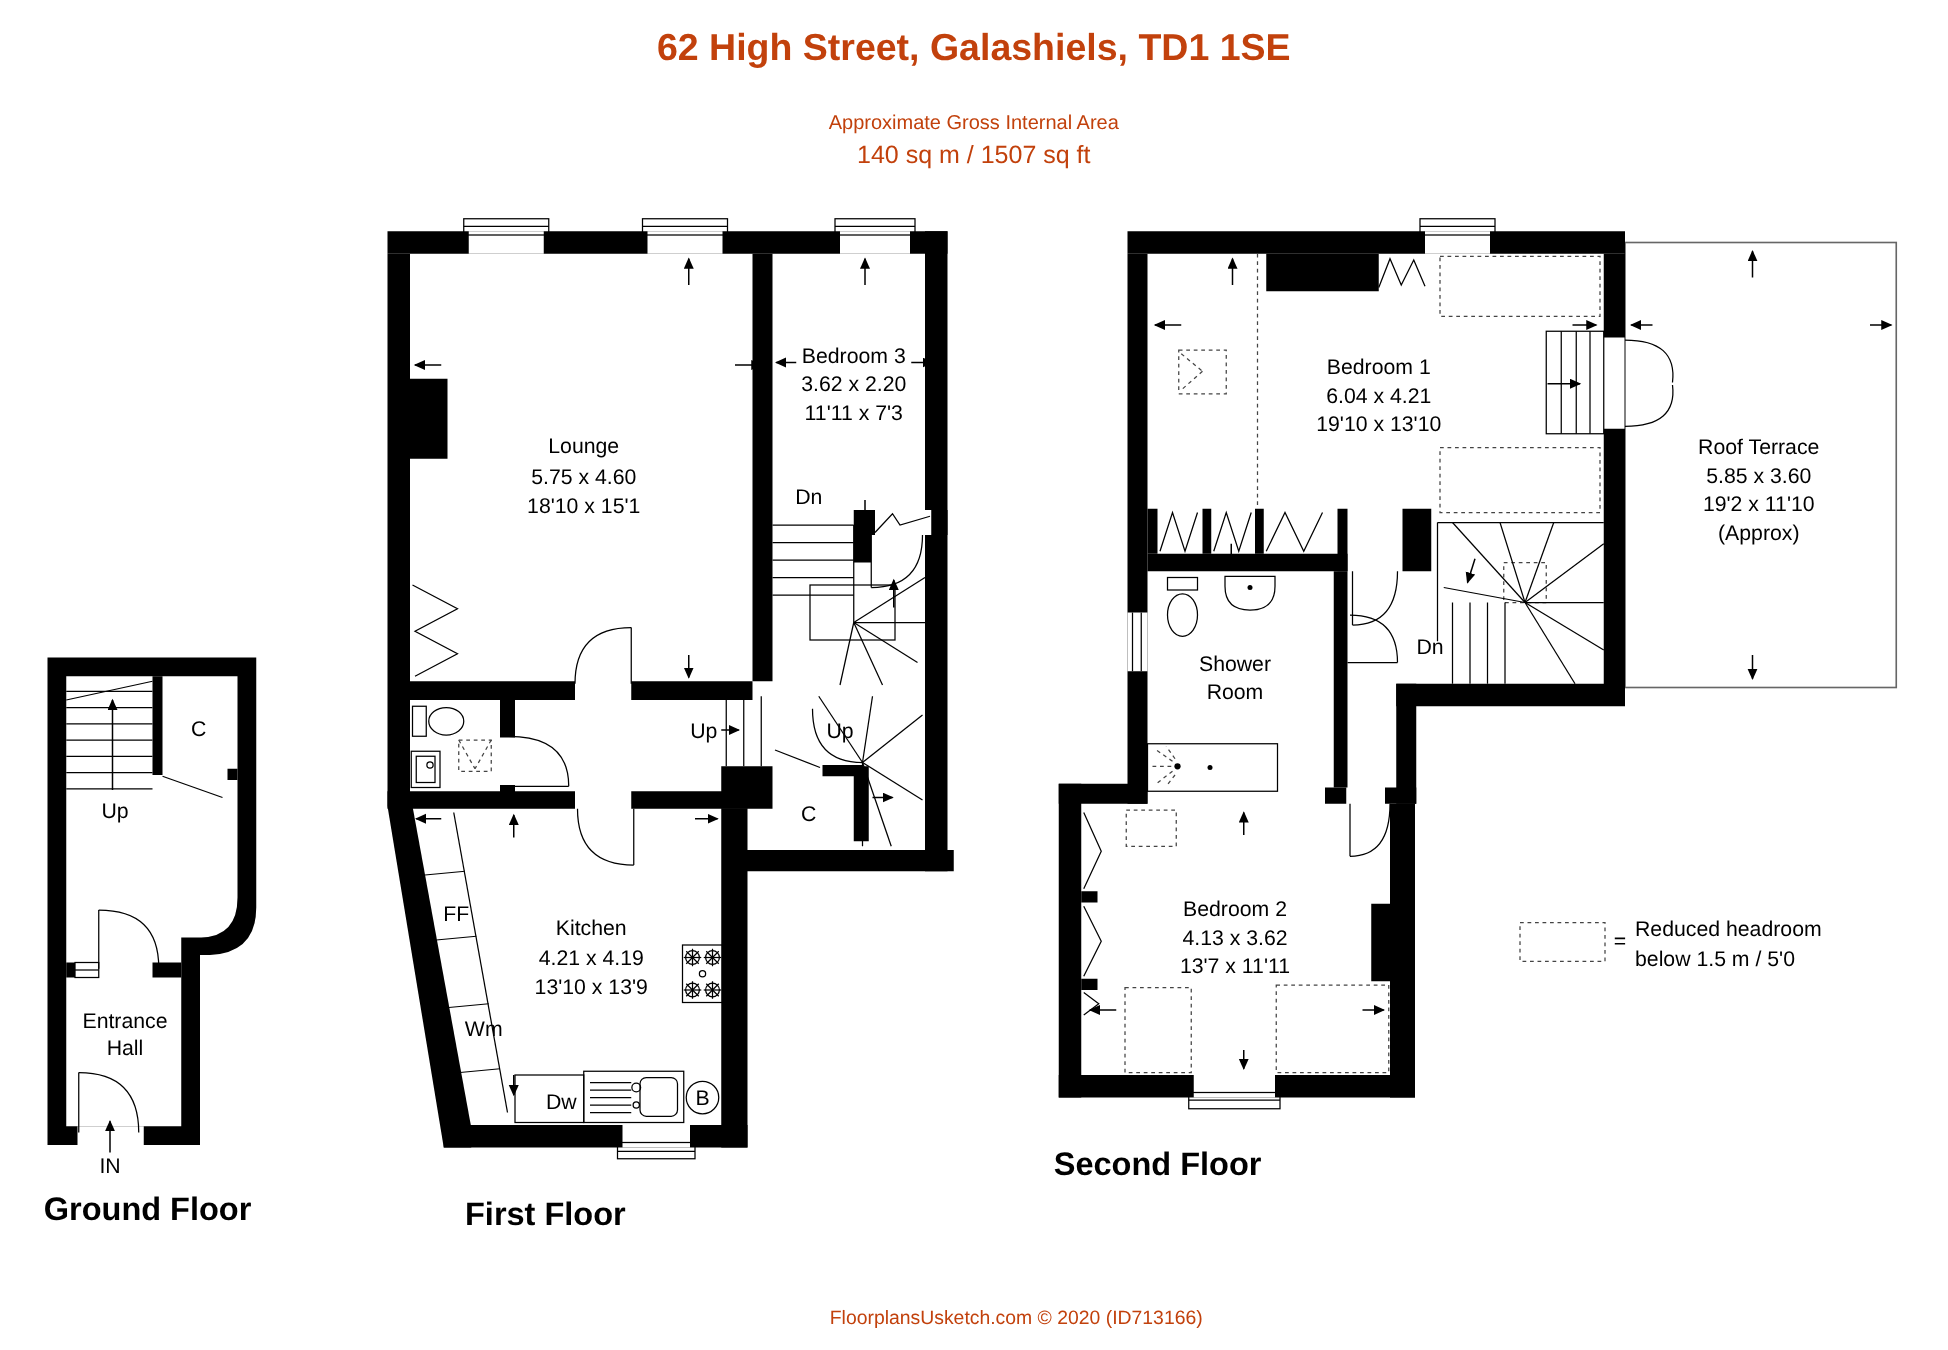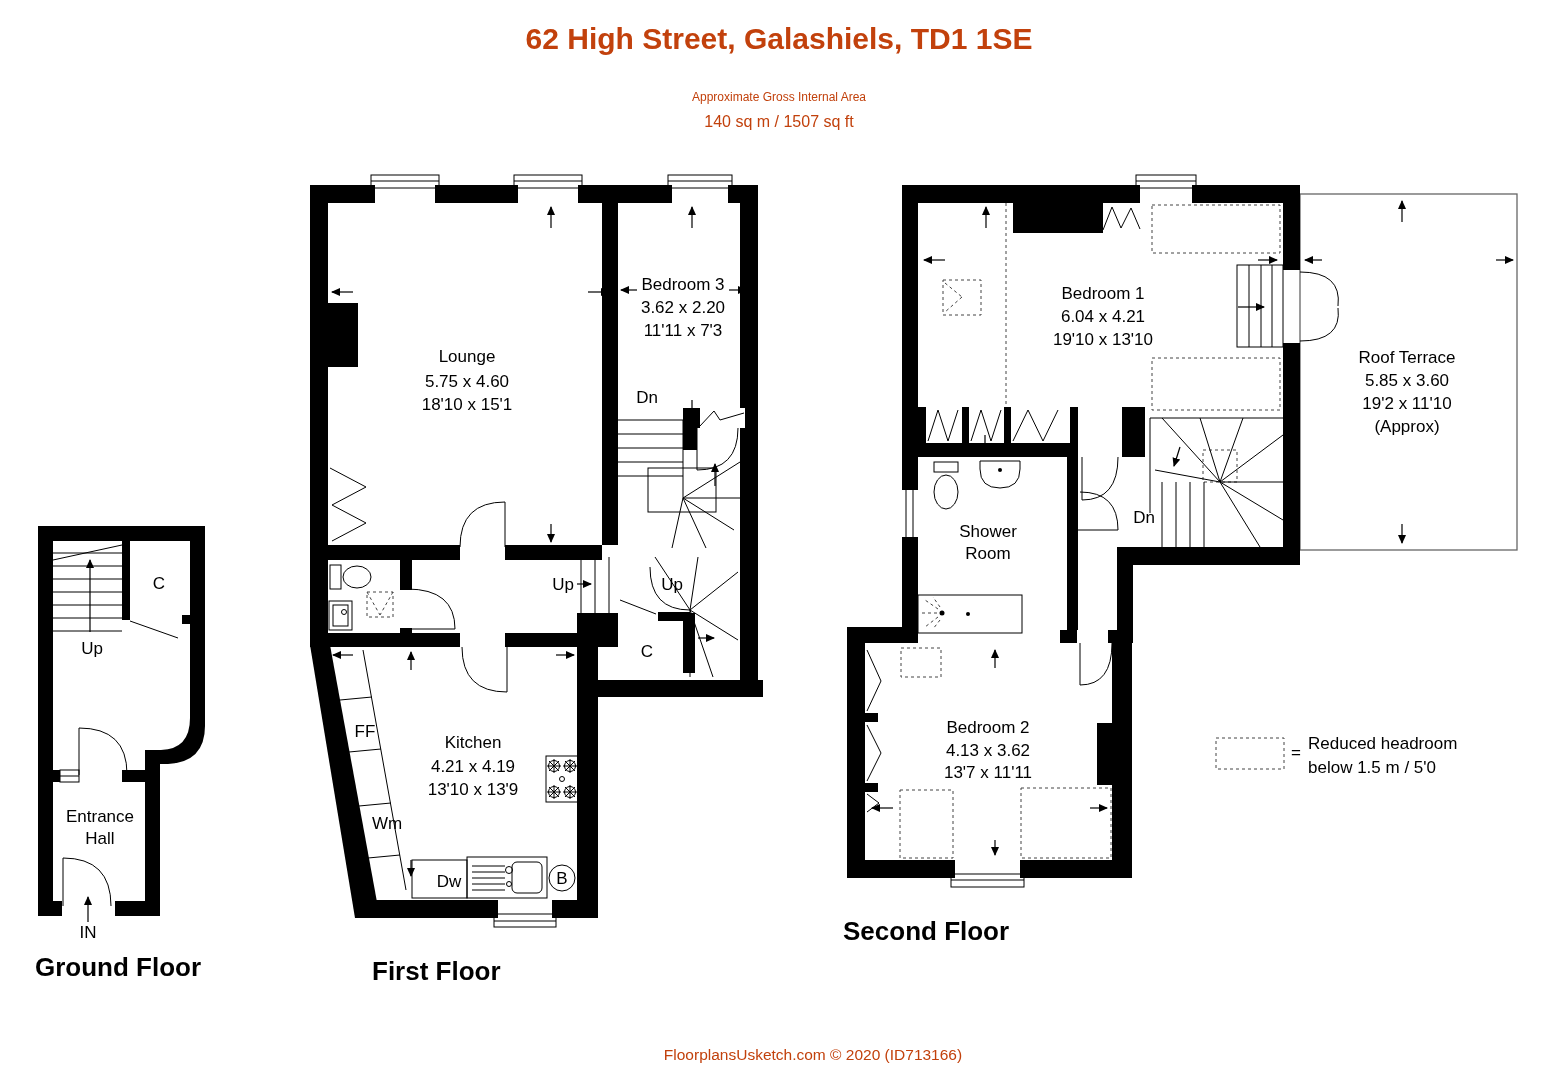--- a/index.html
+++ b/index.html
@@ -1,21 +1,21 @@
 <!DOCTYPE html>
 <html><head>
 <meta charset="utf-8">
 <style>
   html,body{margin:0;padding:0;background:#ffffff;}
   #page{position:relative;width:1558px;height:1080px;background:#fff;overflow:hidden;
         font-family:"Liberation Sans", sans-serif;color:#c2410c;}
   .abs{position:absolute;left:0;width:100%;text-align:center;}
   #title{top:22px;font-size:30px;font-weight:bold;letter-spacing:0px;}
-  #sub1{top:90px;font-size:12px;}
-  #sub2{top:113px;font-size:16px;}
+  #sub1{top:90px;font-size:16px;}
+  #sub2{top:113px;font-size:20px;}
   #foot1{top:1024px;font-size:15.5px;}
   #foot2{top:1046px;font-size:15.5px;padding-left:34px;}
   svg{position:absolute;left:0;top:0;}
   
   .w{fill:#000;stroke:none;}
   .thin{stroke:#000;stroke-width:1;fill:none;}
   .gray{stroke:#666;stroke-width:1.3;fill:none;}
   .ds{stroke:#444;stroke-width:1;fill:none;stroke-dasharray:3 3;}
   .wh{fill:#fff;stroke:none;}
   .ar{stroke:#000;stroke-width:1.2;fill:none;}

